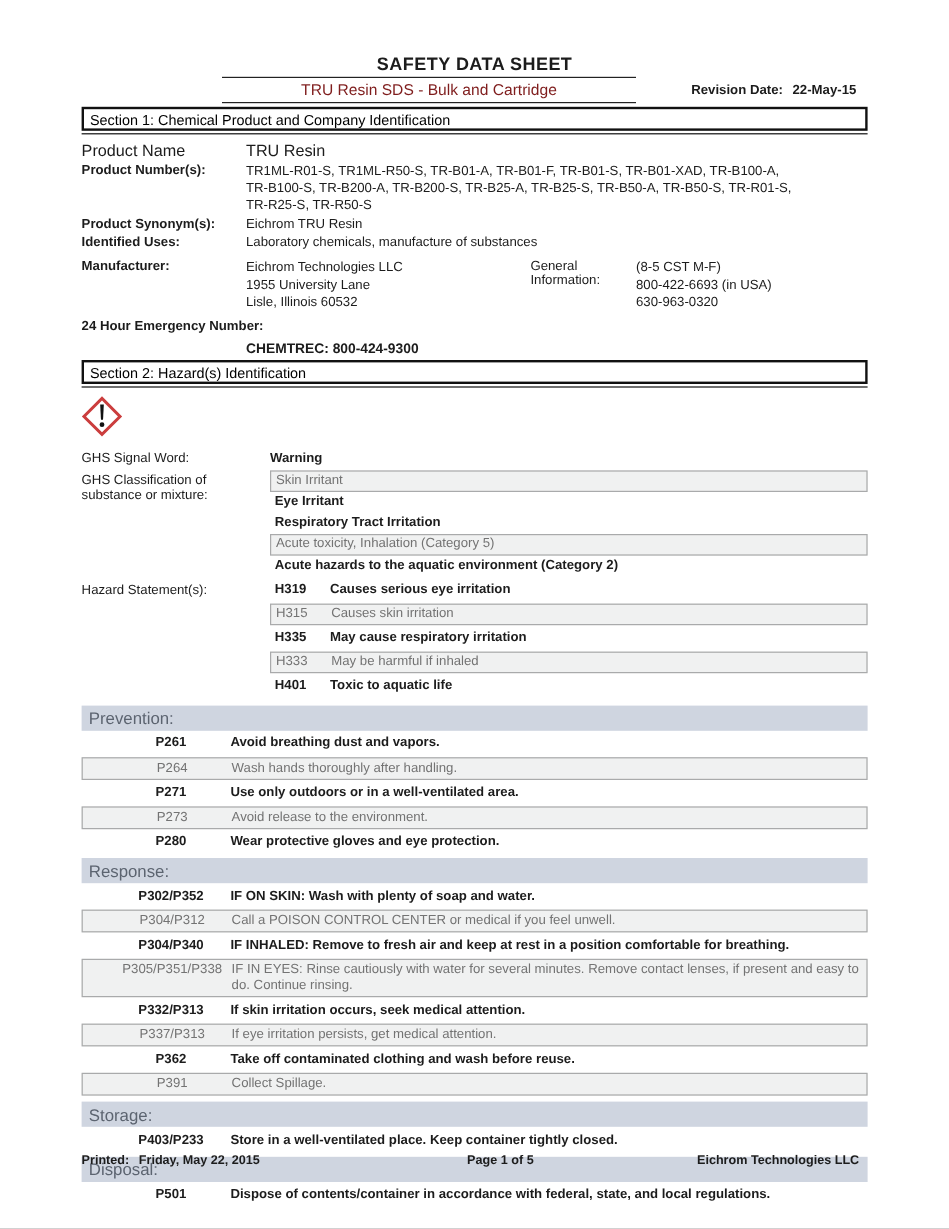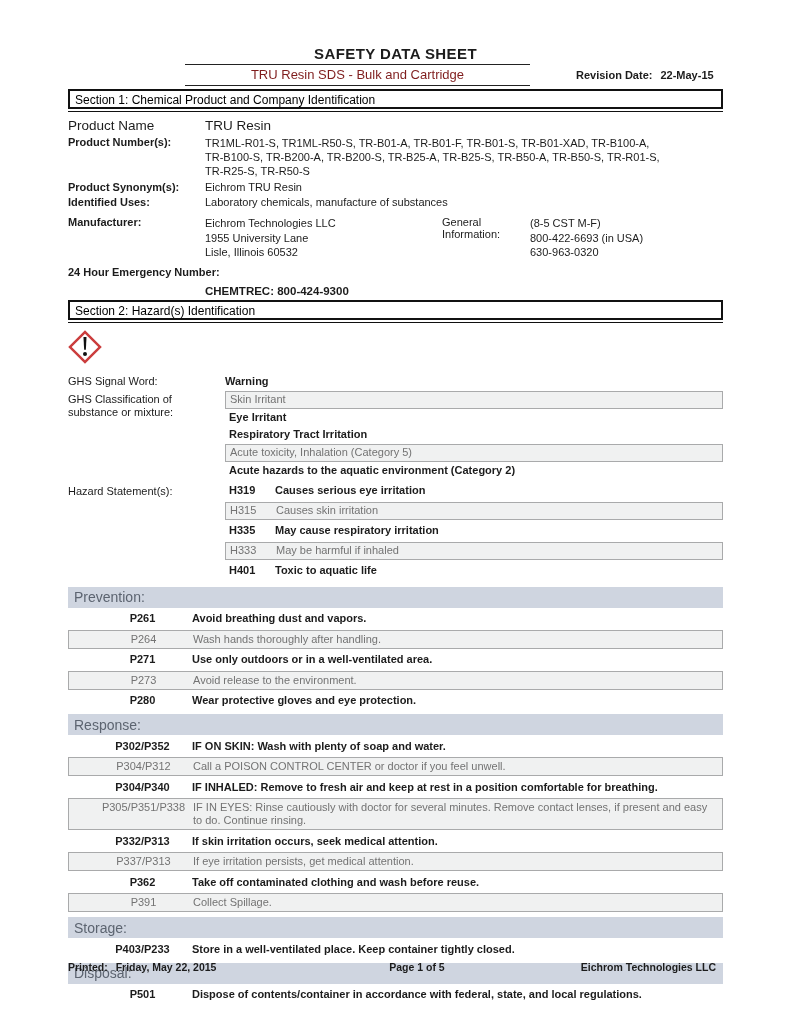--- a/index.html
+++ b/index.html
@@ -226,31 +226,31 @@
         <div class="band">Response:</div>
         <div class="p-rows">
 
             <div class="p-row">
               <span class="p-code">P302/P352</span>
               <span class="p-text">IF ON SKIN: Wash with plenty of soap and water.</span>
             </div>
 
             <div class="p-row shaded">
               <span class="p-code">P304/P312</span>
-              <span class="p-text">Call a POISON CONTROL CENTER or doctor if you feel unwell.</span>
+              <span class="p-text">Call a POISON CONTROL CENTER or medical if you feel unwell.</span>
             </div>
 
             <div class="p-row">
               <span class="p-code">P304/P340</span>
               <span class="p-text">IF INHALED:  Remove to fresh air and keep at rest in a position comfortable for breathing.</span>
             </div>
 
             <div class="p-row shaded">
               <span class="p-code">P305/P351/P338</span>
-              <span class="p-text">IF IN EYES: Rinse cautiously with doctor for several minutes.  Remove contact lenses, if present and easy to do.  Continue rinsing.</span>
+              <span class="p-text">IF IN EYES: Rinse cautiously with water for several minutes.  Remove contact lenses, if present and easy to do.  Continue rinsing.</span>
             </div>
 
             <div class="p-row">
               <span class="p-code">P332/P313</span>
               <span class="p-text">If skin irritation occurs, seek medical attention.</span>
             </div>
 
             <div class="p-row shaded">
               <span class="p-code">P337/P313</span>
               <span class="p-text">If eye irritation persists, get medical attention.</span>

